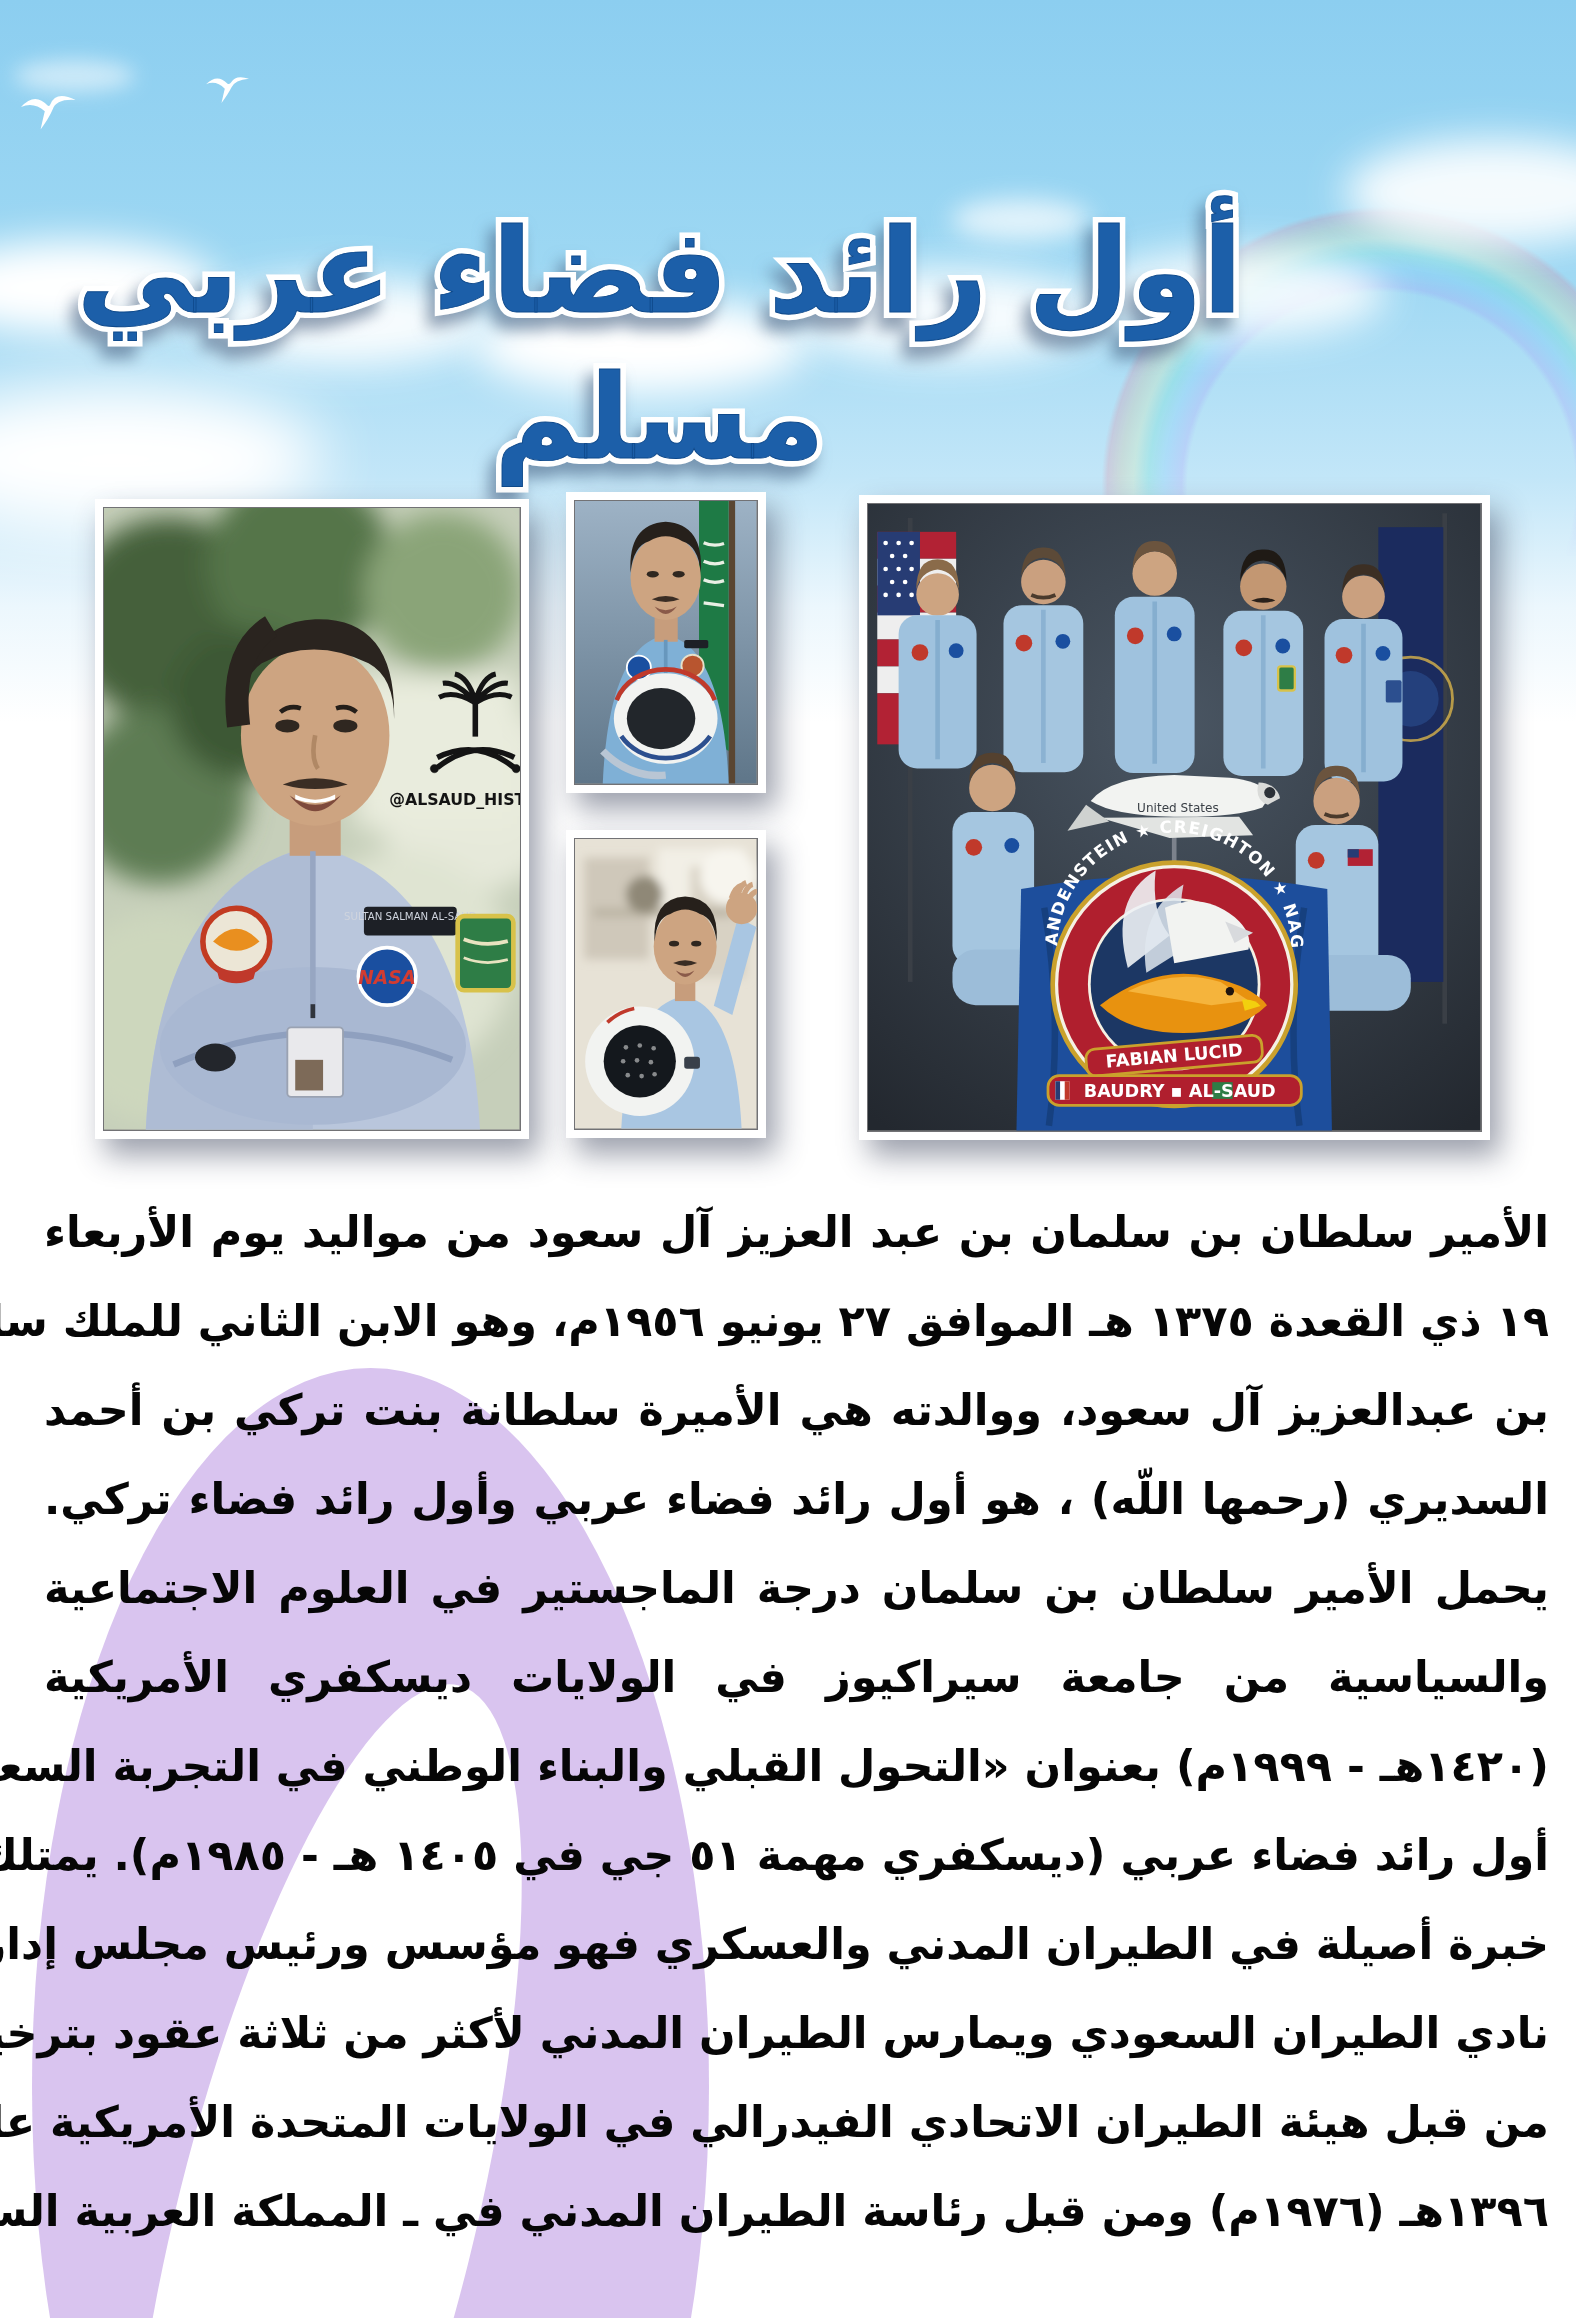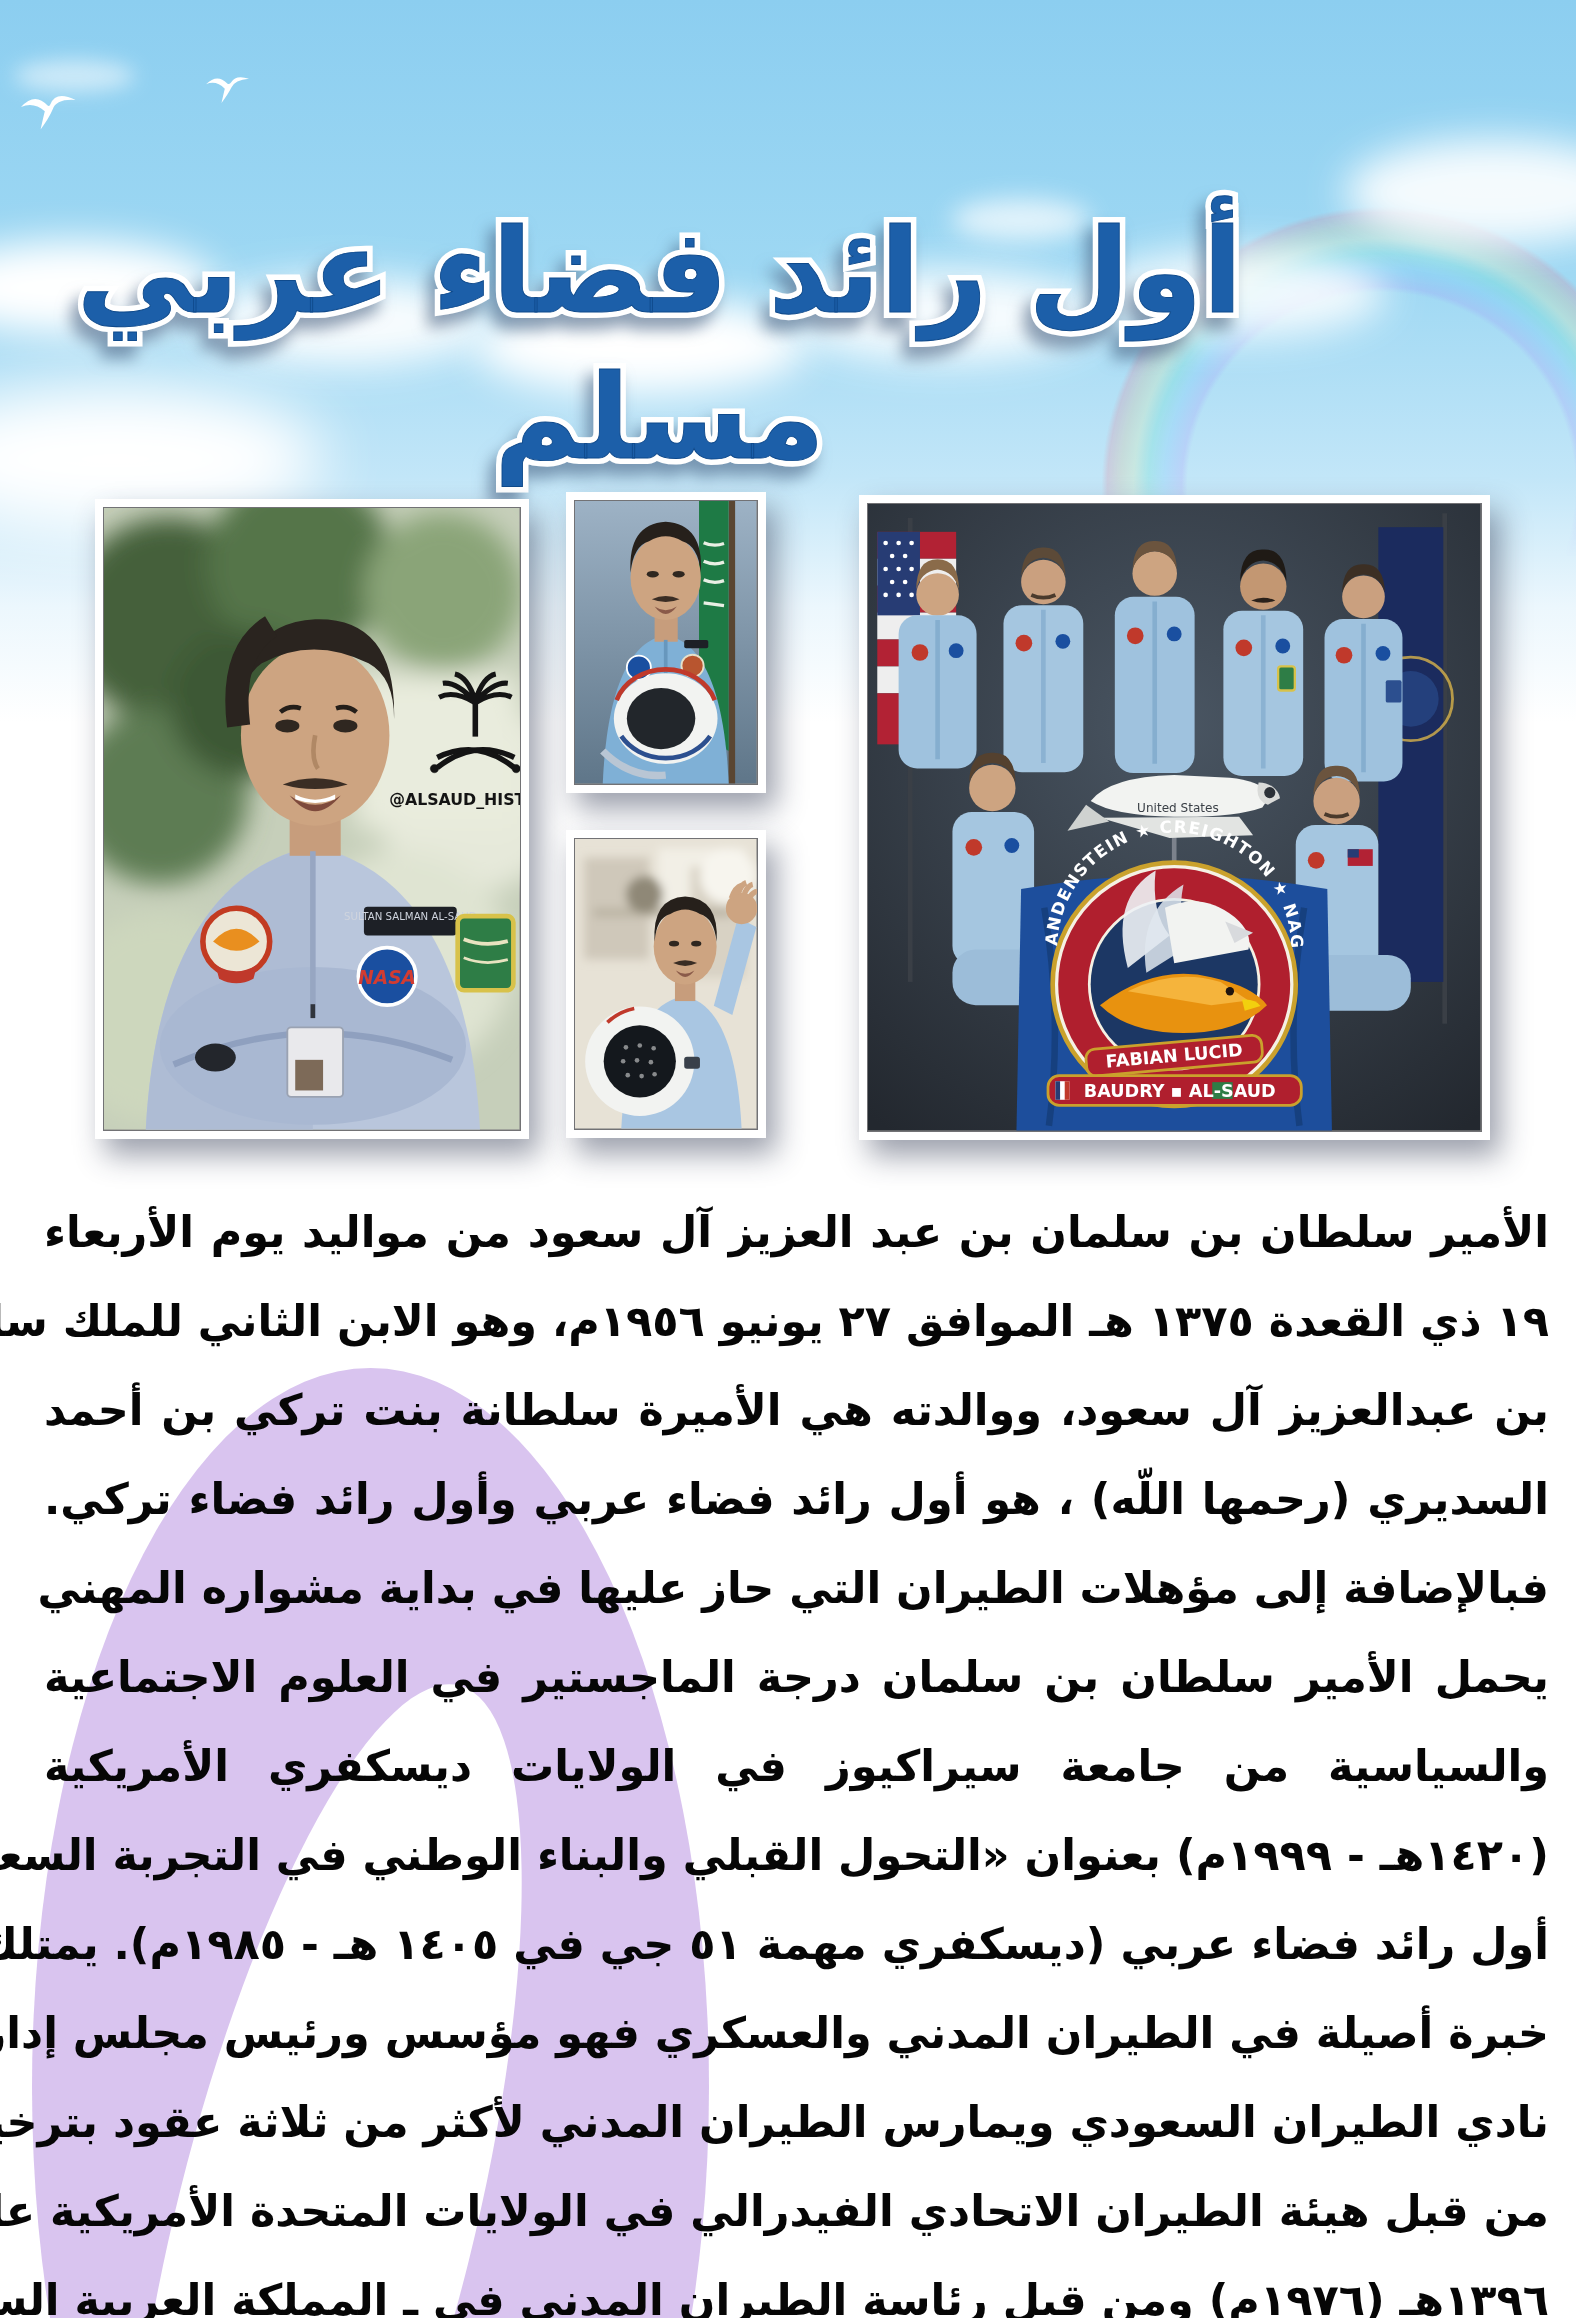--- a/index.html
+++ b/index.html
@@ -420,21 +420,20 @@
         </g>
       </g>
     </svg>
   </div>
 
   <div class="article">
     <div class="tline">الأمير سلطان بن سلمان بن عبد العزيز آل سعود من مواليد يوم الأربعاء</div>
     <div class="tline">١٩ ذي القعدة ١٣٧٥ هـ الموافق ٢٧ يونيو ١٩٥٦م، وهو الابن الثاني للملك سلمان</div>
     <div class="tline">بن عبدالعزيز آل سعود، ووالدته هي الأميرة سلطانة بنت تركي بن أحمد</div>
     <div class="tline">السديري (رحمها اللّه) ، هو أول رائد فضاء عربي وأول رائد فضاء تركي.</div>
-    <div class="tline">فبالإضافة إلى مؤهلات الطيران التي حاز عليها في بداية مشواره المهني</div>
     <div class="tline">يحمل الأمير سلطان بن سلمان درجة الماجستير في العلوم الاجتماعية</div>
     <div class="tline">والسياسية من جامعة سيراكيوز في الولايات ديسكفري الأمريكية</div>
     <div class="tline">(١٤٢٠هـ - ١٩٩٩م) بعنوان «التحول القبلي والبناء الوطني في التجربة السعودية»</div>
     <div class="tline">أول رائد فضاء عربي (ديسكفري مهمة ٥١ جي في ١٤٠٥ هـ - ١٩٨٥م). يمتلك</div>
     <div class="tline">خبرة أصيلة في الطيران المدني والعسكري فهو مؤسس ورئيس مجلس إدارة</div>
     <div class="tline">نادي الطيران السعودي ويمارس الطيران المدني لأكثر من ثلاثة عقود بترخيص</div>
     <div class="tline">من قبل هيئة الطيران الاتحادي الفيدرالي في الولايات المتحدة الأمريكية عام</div>
     <div class="tline">١٣٩٦هـ (١٩٧٦م) ومن قبل رئاسة الطيران المدني في ـ المملكة العربية السعودية</div>
 
   </div>

